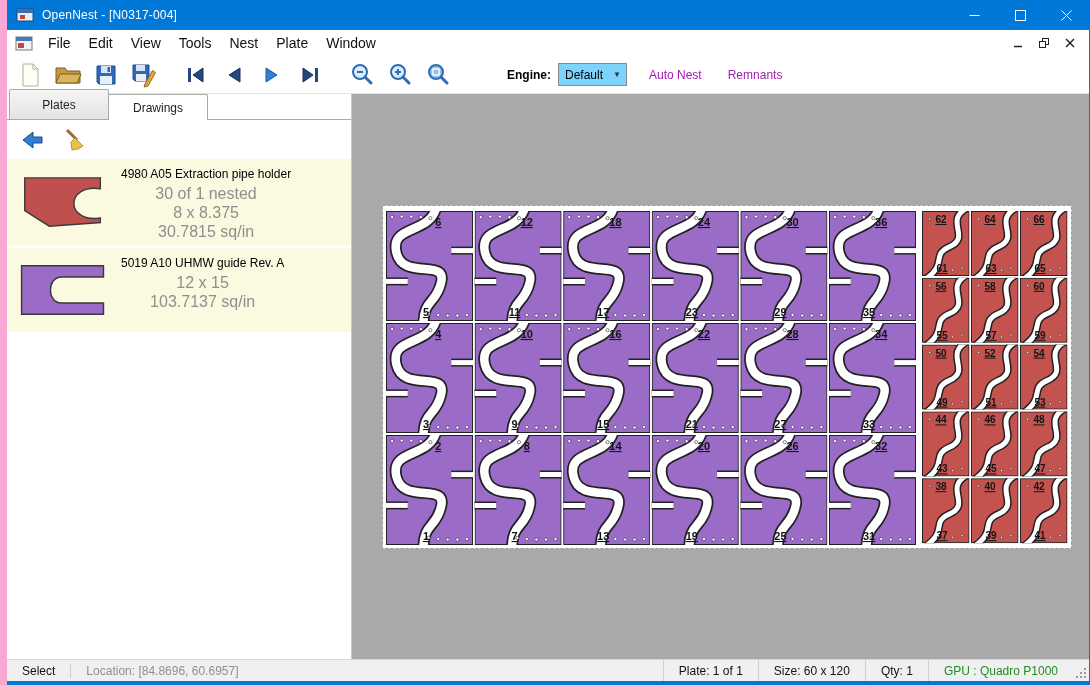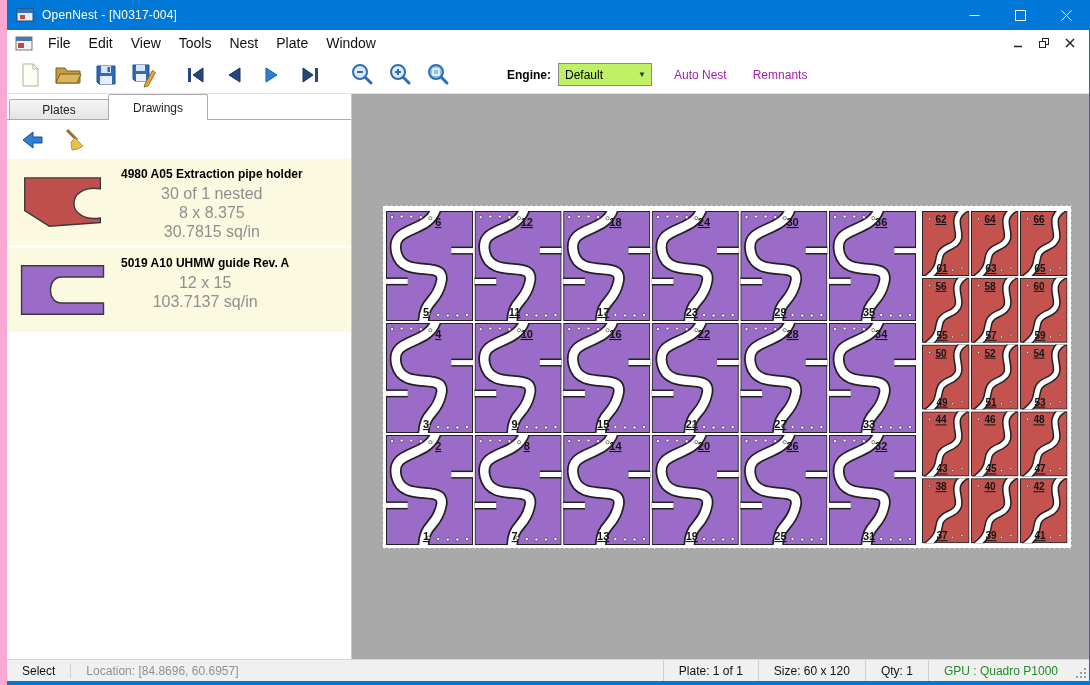--- a/index.html
+++ b/index.html
@@ -20,38 +20,38 @@
   .menu-items { display:flex; }
   .menu-item { padding:5px 9px; color:#111; }
   .mdi-buttons { margin-left:auto; display:flex; align-items:center; padding-right:8px; gap:4px; }
   .mdi-btn { width:22px; height:18px; display:flex; align-items:center; justify-content:center; }
 
   
   .toolbar { height:38px; background:#fff; display:flex; align-items:center; border-bottom:1px solid #e3e3e3; padding-left:4px; }
   .tb-btn { width:38px; height:34px; display:flex; align-items:center; justify-content:center; }
   .tb-gap { width:14px; }
   .engine-label { font-weight:bold; font-size:12px; margin:0 7px 0 50px; }
-  .engine-select { width:94px; height:23px; border:1px solid #8a8a8a; background:#bef264; display:flex; align-items:center; font-size:12px; padding-left:6px; }
+  .engine-select { width:69px; height:23px; border:1px solid #8a8a8a; background:#7dd3fc; display:flex; align-items:center; font-size:12px; padding-left:6px; }
   .engine-select .chev { margin-left:auto; font-size:8px; color:#333; padding-right:5px; }
   .tb-text-btn { font-size:12px; margin-left:18px; padding:6px 4px; color:#a21caf; }
 
   
   .content { display:flex; height:565px; }
   .left-panel { width:345px; background:#fff; border-right:1px solid #c9c9c9; display:flex; flex-direction:column; }
   .tabstrip { height:26px; display:flex; align-items:flex-end; padding-left:2px; border-bottom:1px solid #ababab; background:#fff; }
-  .tab { height:20px; min-width:100px; padding:0 24px; display:flex; align-items:center; justify-content:center;
+  .tab { height:30px; min-width:100px; padding:0 24px; display:flex; align-items:center; justify-content:center;
          font-size:12px; background:linear-gradient(#f5f5f5,#e4e4e4); border:1px solid #ababab; border-bottom:none;
          border-radius:2px 2px 0 0; margin-right:-1px; color:#222; }
   .tab.active { height:26px; background:#fff; position:relative; z-index:2; margin-bottom:-1px; }
   .panel-toolbar { display:flex; gap:8px; padding:5px 8px 4px 8px; }
   .panel-tool-btn { width:34px; height:30px; display:flex; align-items:center; justify-content:center; background:transparent; border:1px solid transparent; }
   .drawing-item { display:flex; background:#fbf9df; margin-bottom:3px; padding:4px 4px 4px 6px; min-height:84px; }
   .thumb { width:100px; display:flex; align-items:center; justify-content:center; flex-shrink:0; }
   .item-text { padding-left:8px; padding-top:2px; }
-  .item-title { font-size:12px; font-weight:bold; color:#000; line-height:19px;text-align:right; }
+  .item-title { font-size:12px; font-weight:normal; color:#000; line-height:19px;text-align:right; }
   .item-line { font-size:16px; color:#8f8f8f; line-height:19px;text-align:center; }
 
   .canvas { flex:1; background:#a9a9a9; position:relative; }
   #nest-svg { position:absolute; left:30px; top:111px; }
 
   
   .statusbar { height:22px; background:#f0f0f0; border-top:1px solid #d6d6d6; display:flex; align-items:center; font-size:12px; color:#111; }
   .sb-cell { padding:0 15px; white-space:nowrap; }
   .sb-sep { width:1px; height:14px; background:#cfcfcf; }
   .sb-loc { color:#8f8f8f; }

